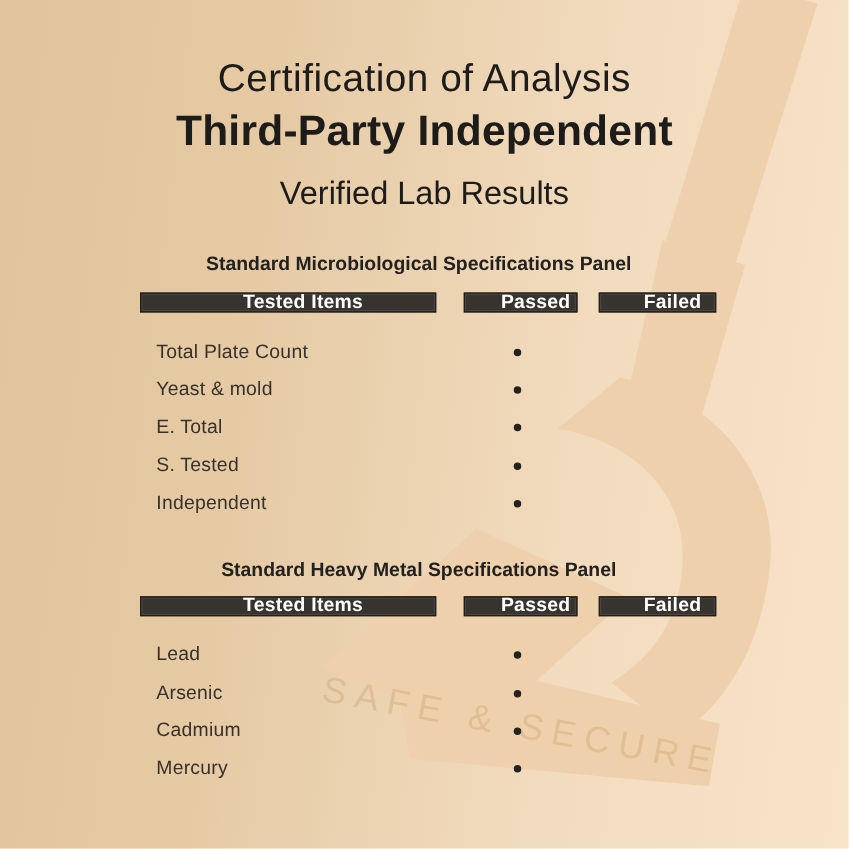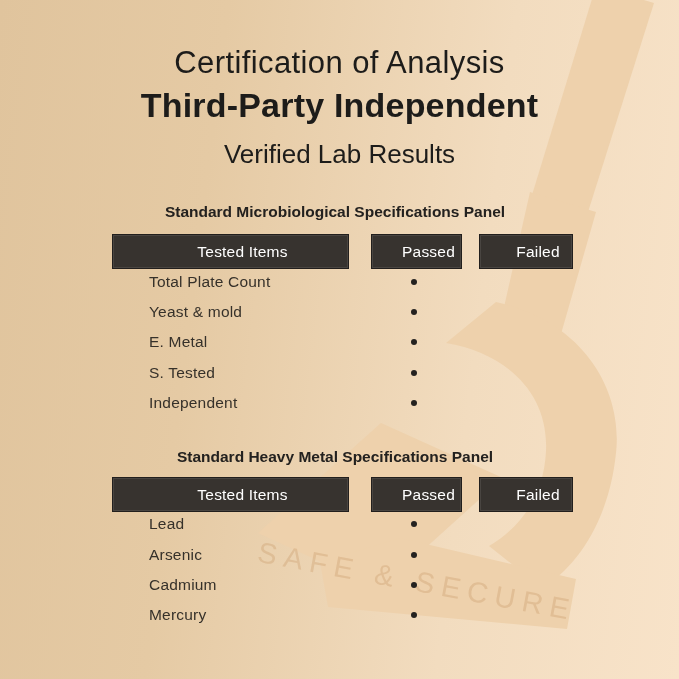--- a/index.html
+++ b/index.html
@@ -12,31 +12,31 @@
   .wm-text{position:absolute;left:261px;top:536px;white-space:nowrap;
       font-size:29px;font-weight:500;letter-spacing:7px;
       color:var(--watermark_text,#cda070);opacity:.38;
       transform:rotate(10.5deg);transform-origin:left top;}
   .ttl{position:absolute;left:0;width:679px;text-align:center;color:var(--title_text,#1d1c1a);}
   .ttl-1{top:45px;font-size:31px;font-weight:500;letter-spacing:.4px;}
   .ttl-2{top:86px;font-size:34px;font-weight:800;letter-spacing:.2px;}
   .ttl-3{top:139px;font-size:26px;font-weight:400;}
   .panel-title{position:absolute;left:0;width:670px;text-align:center;
       font-size:15.5px;font-weight:700;color:#23211f;}
-  .hdr-box{position:absolute;height:35px;box-sizing:border-box;
+  .hdr-box{position:absolute;height:16px;box-sizing:border-box;
       background:var(--header_box_bg,#37332f);border:1px solid #221f1d;
       box-shadow:inset 0 0 0 1px rgba(255,255,255,.09);
       color:var(--header_box_text,#fff);
       display:flex;align-items:center;justify-content:center;
-      font-size:15.5px;font-weight:400;letter-spacing:.2px;padding-left:24px;}
+      font-size:15.5px;font-weight:700;letter-spacing:.2px;padding-left:24px;}
   .c-items{left:112px;width:237px;}
   .c-pass{left:371px;width:91px;}
   .c-fail{left:479px;width:94px;}
   .row-item{position:absolute;left:125px;transform:translateY(-50%);
-      font-size:15.5px;font-weight:400;color:var(--row_text,#36312a);letter-spacing:.2px;margin-left:24px;}
+      font-size:15.5px;font-weight:400;color:var(--row_text,#36312a);letter-spacing:.2px;}
   .dot{position:absolute;width:6px;height:6px;border-radius:50%;
       background:var(--dot,#242220);transform:translate(-50%,-50%);}
   .dot-pass{left:414px;}
 </style>
 </head>
 <body>
 
 <div class="canvas">
 
   <svg class="wm-svg" viewBox="0 0 679 679" aria-hidden="true">
@@ -58,21 +58,21 @@
   <div class="hdr-box c-items" style="top:234px">Tested Items</div>
   <div class="hdr-box c-pass" style="top:234px">Passed</div>
   <div class="hdr-box c-fail" style="top:234px">Failed</div>
 
   <div class="row-item" style="top:282px">Total Plate Count</div>
   <span class="dot dot-pass" style="top:282px"></span>
 
   <div class="row-item" style="top:312px">Yeast &amp; mold</div>
   <span class="dot dot-pass" style="top:312px"></span>
 
-  <div class="row-item" style="top:342px">E. Metal</div>
+  <div class="row-item" style="top:342px">E. Total</div>
   <span class="dot dot-pass" style="top:342px"></span>
 
   <div class="row-item" style="top:373px">S. Tested</div>
   <span class="dot dot-pass" style="top:373px"></span>
 
   <div class="row-item" style="top:403px">Independent</div>
   <span class="dot dot-pass" style="top:403px"></span>
 
   <div class="panel-title" style="top:448px">Standard Heavy Metal Specifications Panel</div>
 

